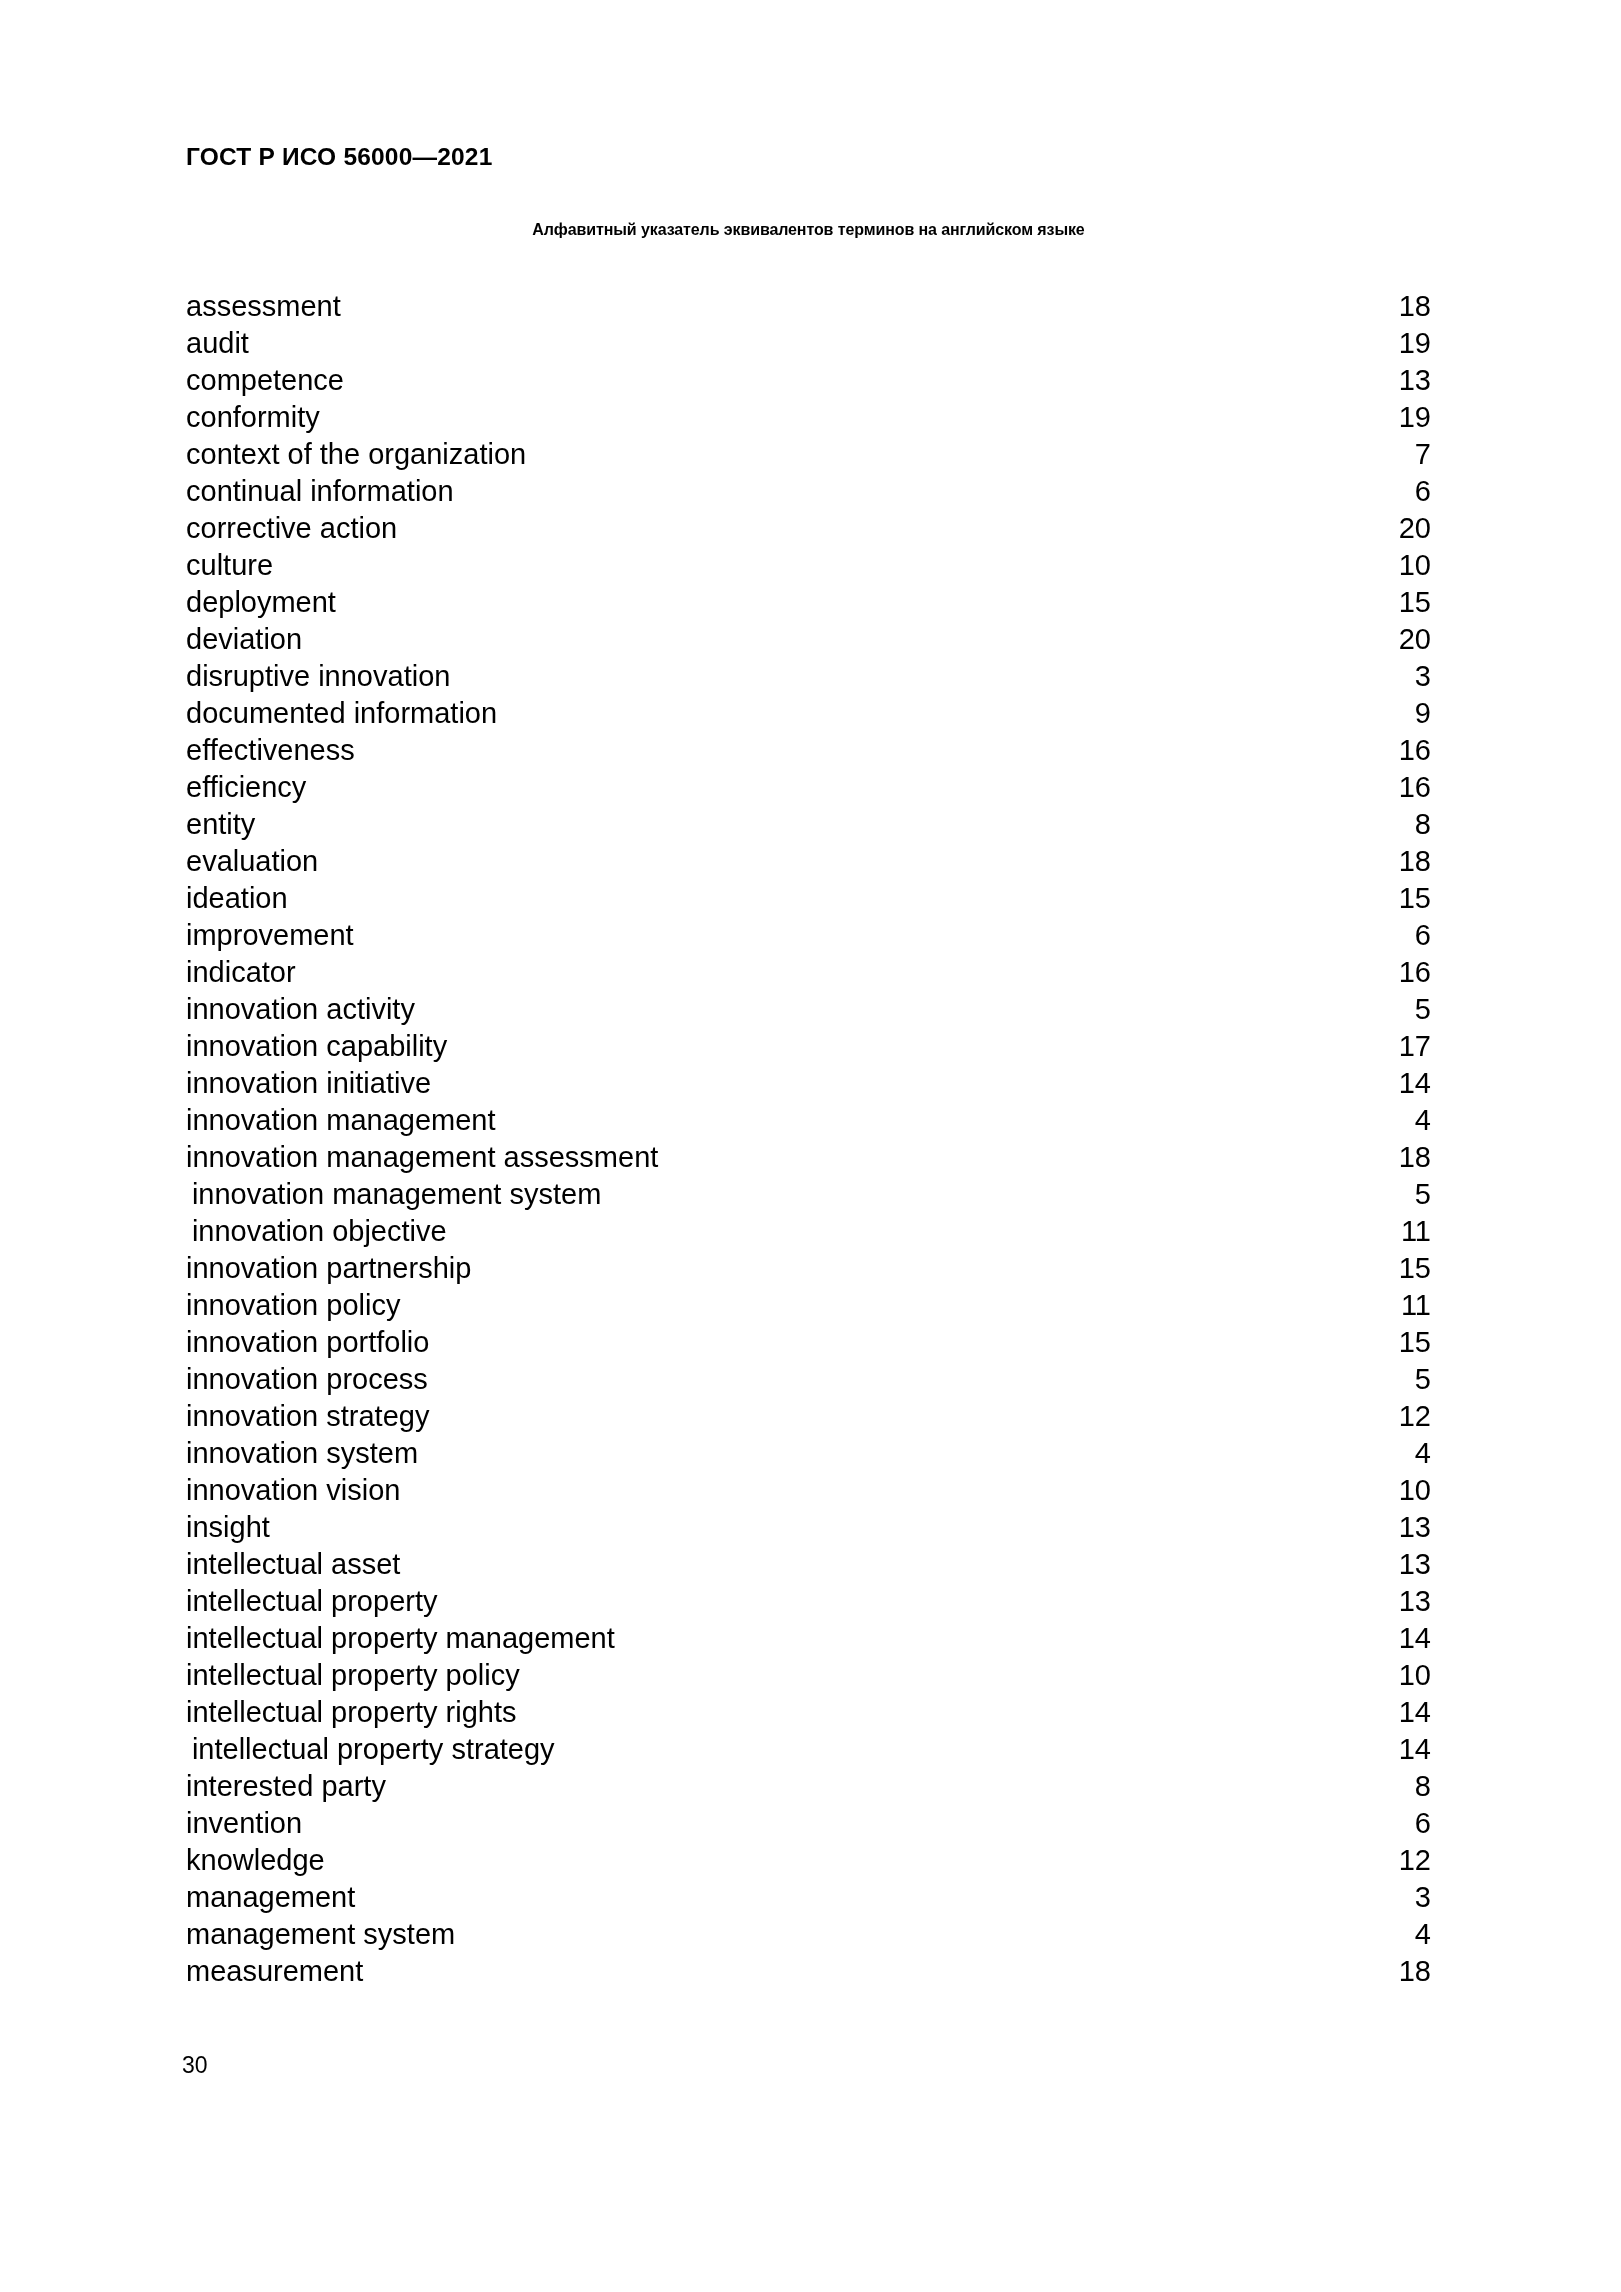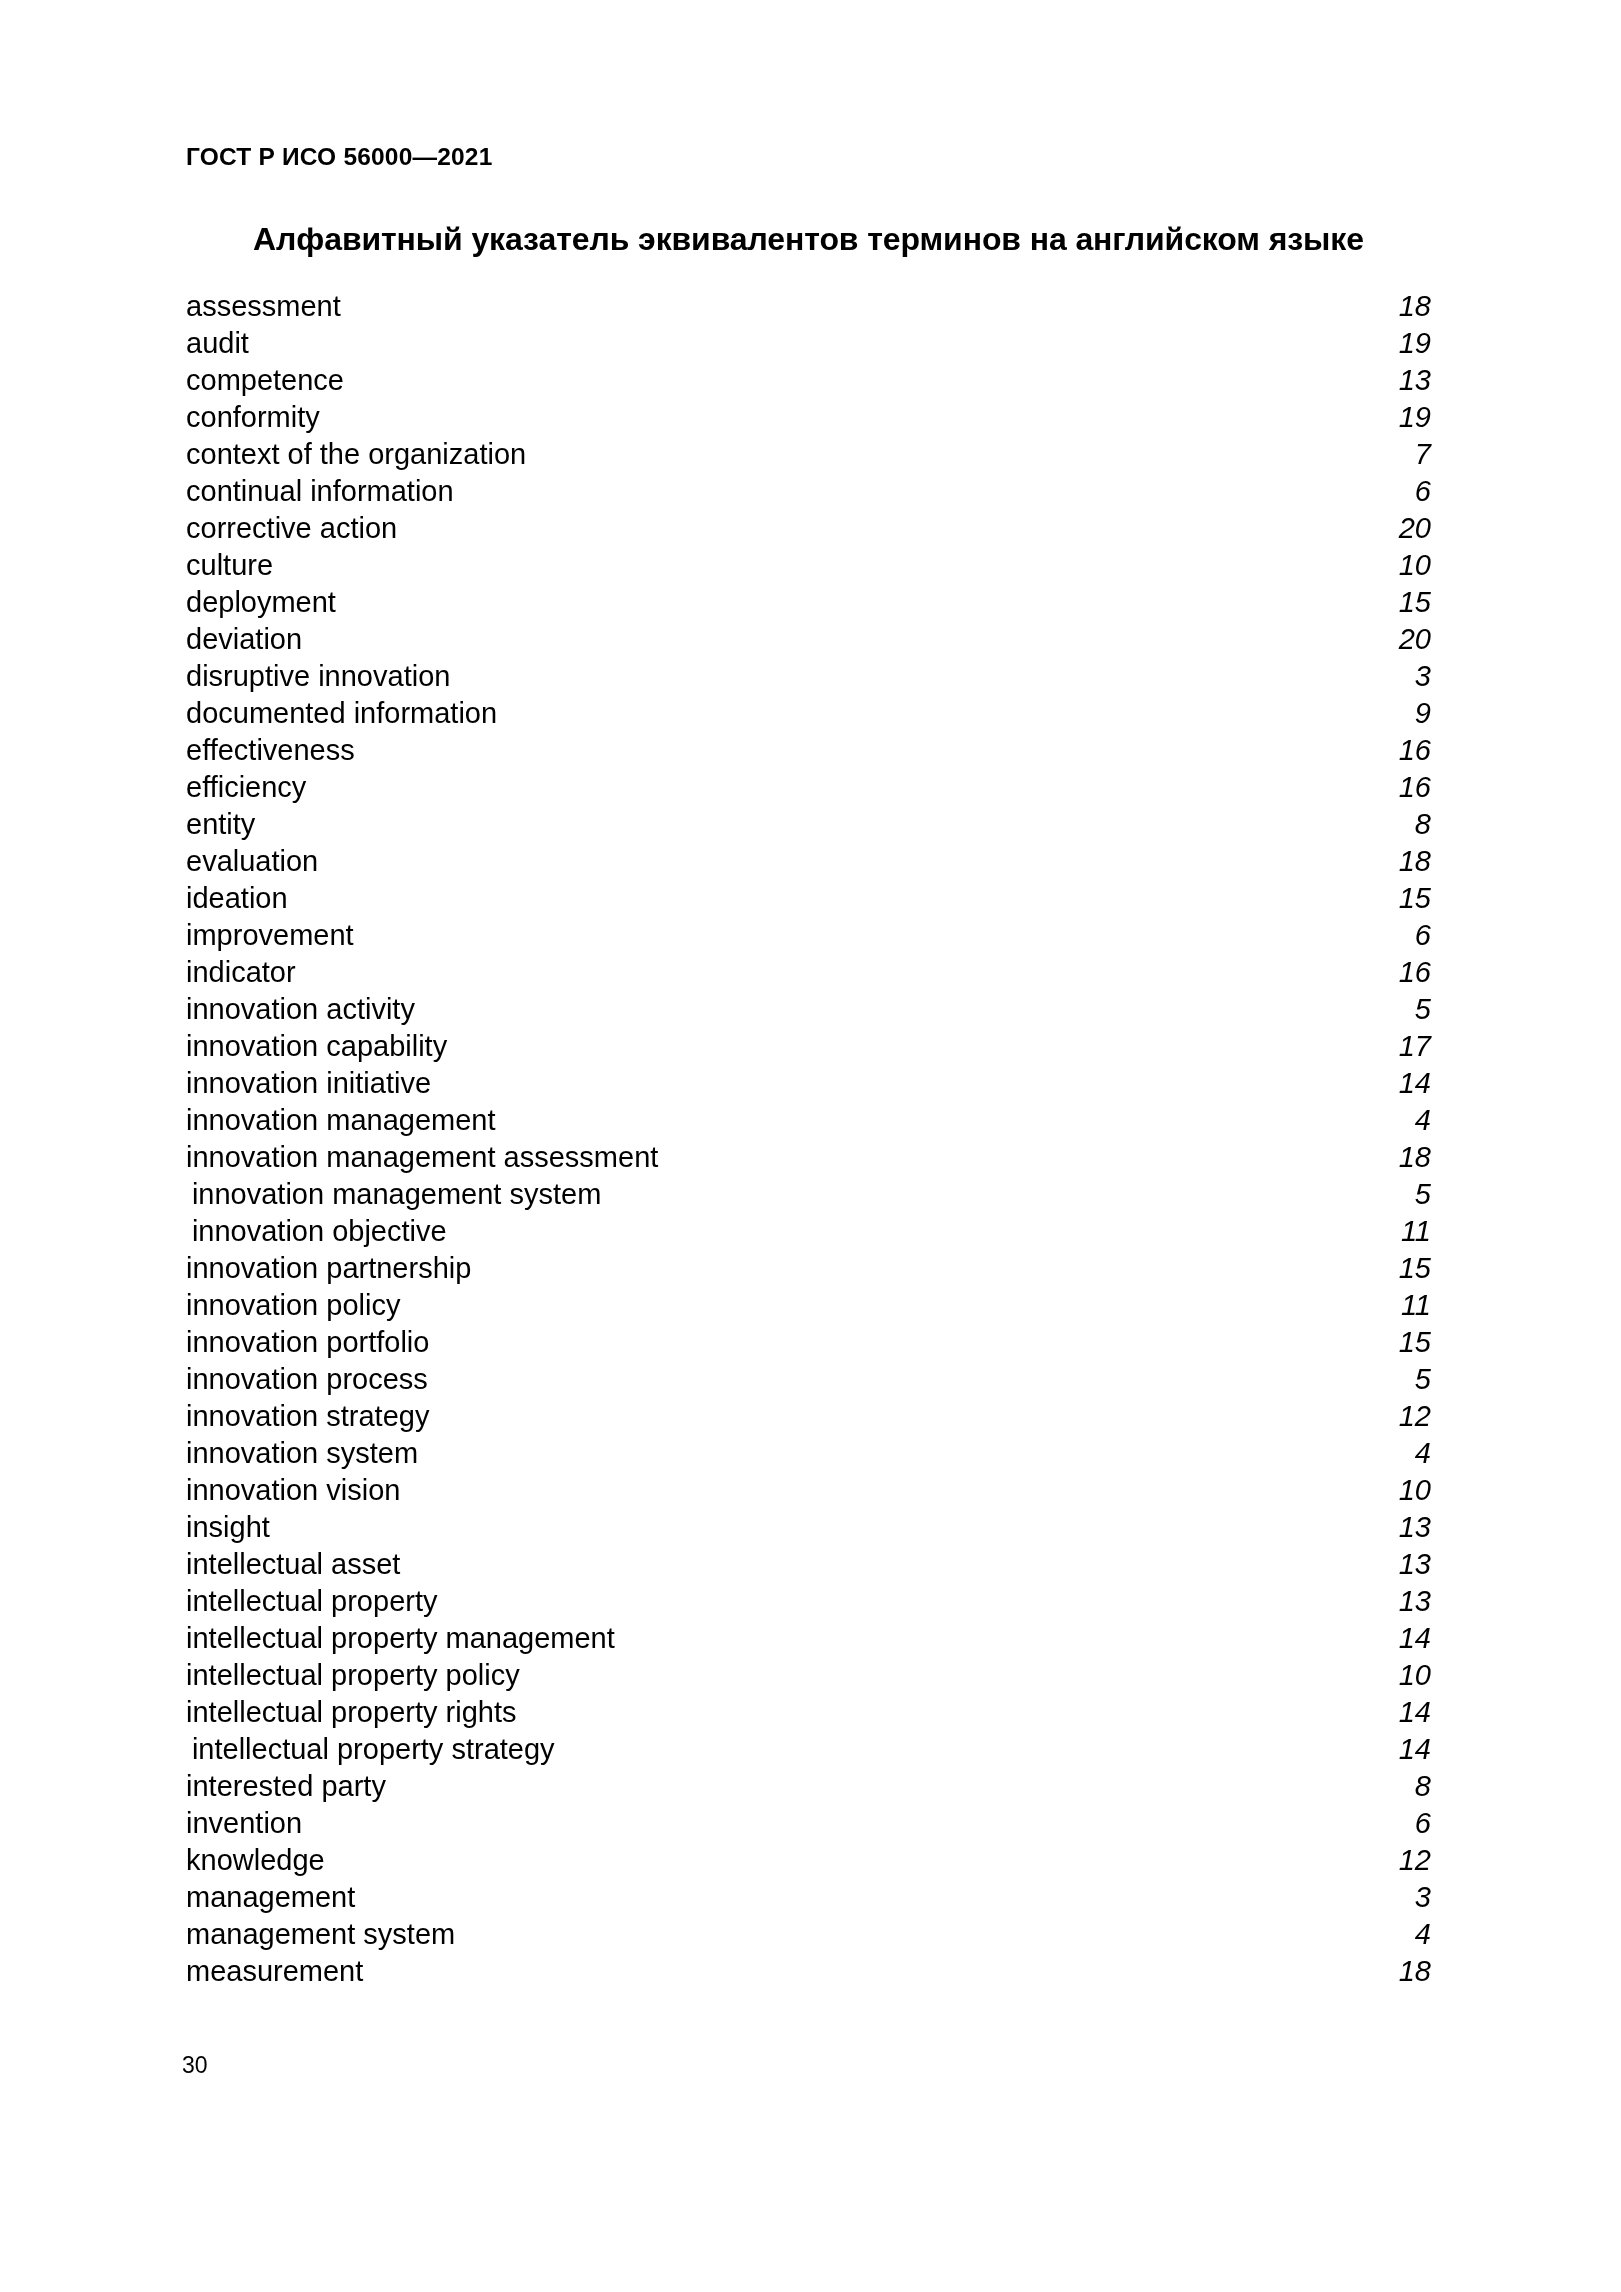--- a/index.html
+++ b/index.html
@@ -34,21 +34,21 @@
     font-weight: bold;
     letter-spacing: 0.2px;
     white-space: nowrap;
   }
   .doc-title {
     position: absolute;
     left: 0;
     top: 221px;
     width: 1245px;
     text-align: center;
-    font-size: 32px;
+    font-size: 16px;
     font-weight: bold;
     letter-spacing: -0.1px;
   }
   .index-list {
     position: absolute;
     left: 0;
     top: 288px;
     width: 1245px;
   }
   .index-row {
@@ -65,21 +65,20 @@
   }
   .index-row.indented .index-term {
     left: 5.9px;
   }
   .index-page {
     position: absolute;
     right: 0;
     top: 0;
     width: 59px;
     text-align: right;
-    font-style: italic;
   }
   .footer-page {
     position: absolute;
     left: 182px;
     top: 2052px;
     font-size: 23px;
   }
 </style>
 </head>
 <body>

